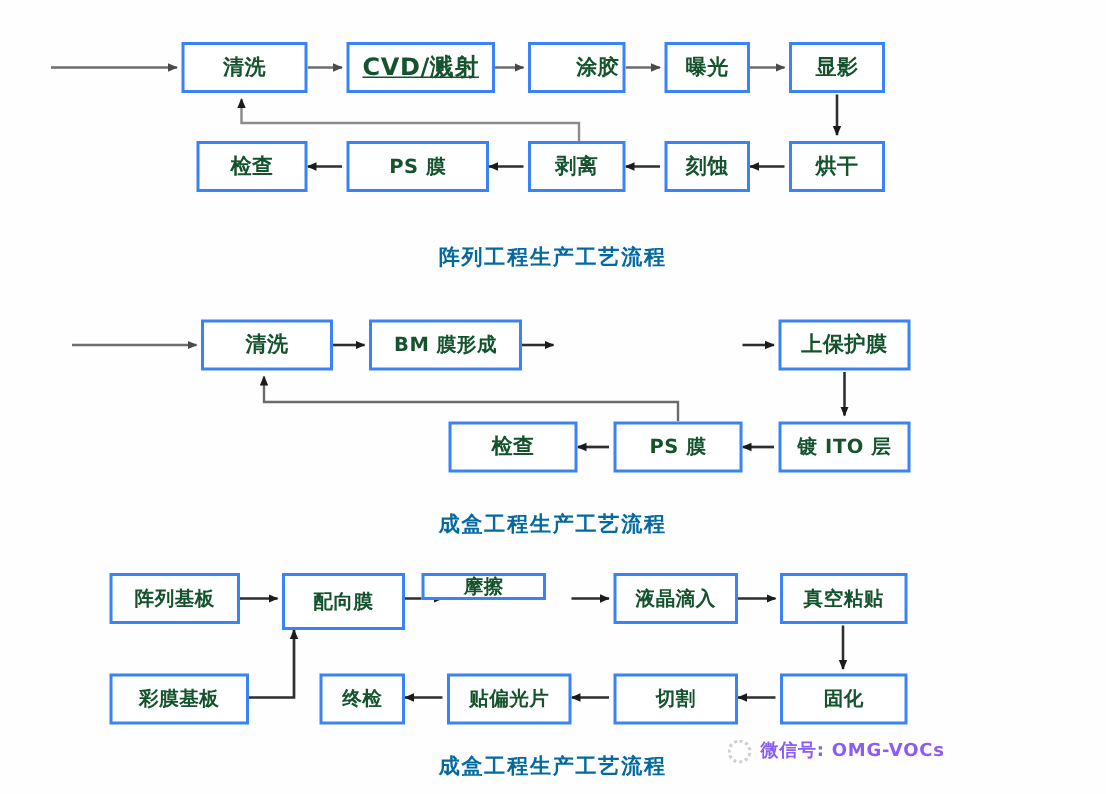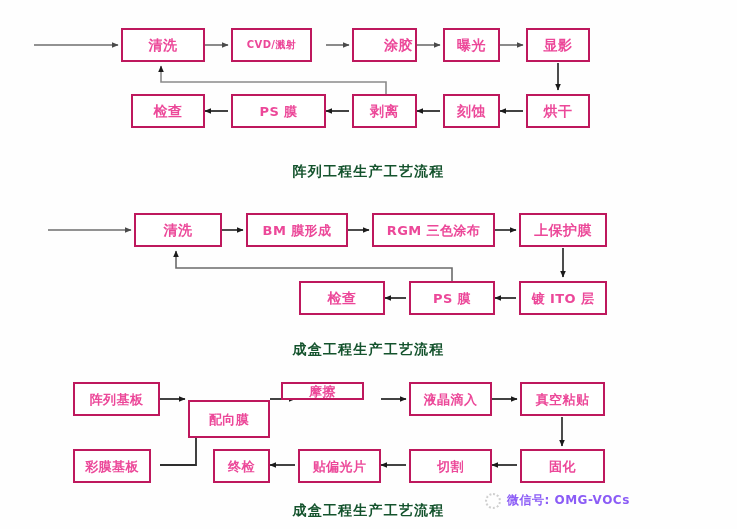--- a/index.html
+++ b/index.html
@@ -16,36 +16,36 @@
   }
   #canvas {
     position: relative;
     width: 737px;
     height: 529px;
     background: #fefefe;
   }
   .node {
     position: absolute;
     box-sizing: border-box;
-    border: 2px solid #be185d;
+    border: 2px solid #3b82f6;
     background: #ffffff;
     display: flex;
     align-items: center;
     justify-content: center;
-    color: #ec4899;
+    color: #14532d;
     font-weight: 700;
     letter-spacing: 0.4px;
     line-height: 1;
     white-space: nowrap;
   }
   .chart-title {
     position: absolute;
     text-align: center;
     font-weight: 700;
-    color: #14532d;
+    color: #0369a1;
     letter-spacing: 1.2px;
     white-space: nowrap;
   }
   svg.wires {
     position: absolute;
     left: 0;
     top: 0;
     width: 737px;
     height: 529px;
     pointer-events: none;
@@ -147,55 +147,54 @@
       <path d="M406,465 L381,465" marker-end="url(#ah)"></path>
       <path d="M295,465 L270,465" marker-end="url(#ah)"></path>
     </g>
 
     <g stroke="#2e2e2e" stroke-width="1.8" fill="none">
       <path d="M160,465 L196,465 L196,420" marker-end="url(#ah)"></path>
     </g>
   </svg>
 
   <div class="node" style="left:121px; top:28px; width:84px; height:34px; font-size:14px;">清洗</div>
-  <div class="node" style="left:231px; top:28px; width:81px; height:34px; font-size:10px;">CVD/溅射</div>
+  <div class="node" style="left:231px; top:28px; width:99px; height:34px; font-size:16px;text-decoration:underline;">CVD/溅射</div>
   <div class="node" style="left:352px; top:28px; width:65px; height:34px; font-size:14px;padding-left:28px;">涂胶</div>
   <div class="node" style="left:443px; top:28px; width:57px; height:34px; font-size:14px;">曝光</div>
   <div class="node" style="left:526px; top:28px; width:64px; height:34px; font-size:14px;">显影</div>
 
   <div class="node" style="left:526px; top:94px; width:64px; height:34px; font-size:14px;">烘干</div>
   <div class="node" style="left:443px; top:94px; width:57px; height:34px; font-size:14px;">刻蚀</div>
   <div class="node" style="left:352px; top:94px; width:65px; height:34px; font-size:14px;">剥离</div>
   <div class="node" style="left:231px; top:94px; width:95px; height:34px; font-size:13px;">PS 膜</div>
   <div class="node" style="left:131px; top:94px; width:74px; height:34px; font-size:14px;">检查</div>
 
   <div class="chart-title" style="left:0px; top:163px; width:737px; font-size:14px;">阵列工程生产工艺流程</div>
 
   <div class="node" style="left:134px; top:213px; width:88px; height:34px; font-size:14px;">清洗</div>
   <div class="node" style="left:246px; top:213px; width:102px; height:34px; font-size:13px;">BM 膜形成</div>
-  <div class="node" style="left:372px; top:213px; width:123px; height:34px; font-size:13px;">RGM 三色涂布</div>
   <div class="node" style="left:519px; top:213px; width:88px; height:34px; font-size:14px;">上保护膜</div>
 
   <div class="node" style="left:519px; top:281px; width:88px; height:34px; font-size:13px;">镀 ITO 层</div>
   <div class="node" style="left:409px; top:281px; width:86px; height:34px; font-size:13px;">PS 膜</div>
   <div class="node" style="left:299px; top:281px; width:86px; height:34px; font-size:14px;">检查</div>
 
   <div class="chart-title" style="left:0px; top:341px; width:737px; font-size:14px;">成盒工程生产工艺流程</div>
 
   <div class="node" style="left:73px; top:382px; width:87px; height:34px; font-size:13px;">阵列基板</div>
-  <div class="node" style="left:188px; top:400px; width:82px; height:38px; font-size:13px;">配向膜</div>
+  <div class="node" style="left:188px; top:382px; width:82px; height:38px; font-size:13px;">配向膜</div>
   <div class="node" style="left:281px; top:382px; width:83px; height:18px; font-size:13px;">摩擦</div>
   <div class="node" style="left:409px; top:382px; width:83px; height:34px; font-size:13px;">液晶滴入</div>
   <div class="node" style="left:520px; top:382px; width:85px; height:34px; font-size:13px;">真空粘贴</div>
 
   <div class="node" style="left:520px; top:449px; width:85px; height:34px; font-size:13px;">固化</div>
   <div class="node" style="left:409px; top:449px; width:83px; height:34px; font-size:13px;">切割</div>
   <div class="node" style="left:298px; top:449px; width:83px; height:34px; font-size:13px;">贴偏光片</div>
   <div class="node" style="left:213px; top:449px; width:57px; height:34px; font-size:13px;">终检</div>
-  <div class="node" style="left:73px; top:449px; width:78px; height:34px; font-size:13px;">彩膜基板</div>
+  <div class="node" style="left:73px; top:449px; width:93px; height:34px; font-size:13px;">彩膜基板</div>
 
   <div class="chart-title" style="left:0px; top:502px; width:737px; font-size:14px;">成盒工程生产工艺流程</div>
 
   <div class="watermark" style="left:485px; top:492px;">
     <span class="wm-logo"></span>
     <span>微信号: OMG-VOCs</span>
   </div>
 
 </div>
 

